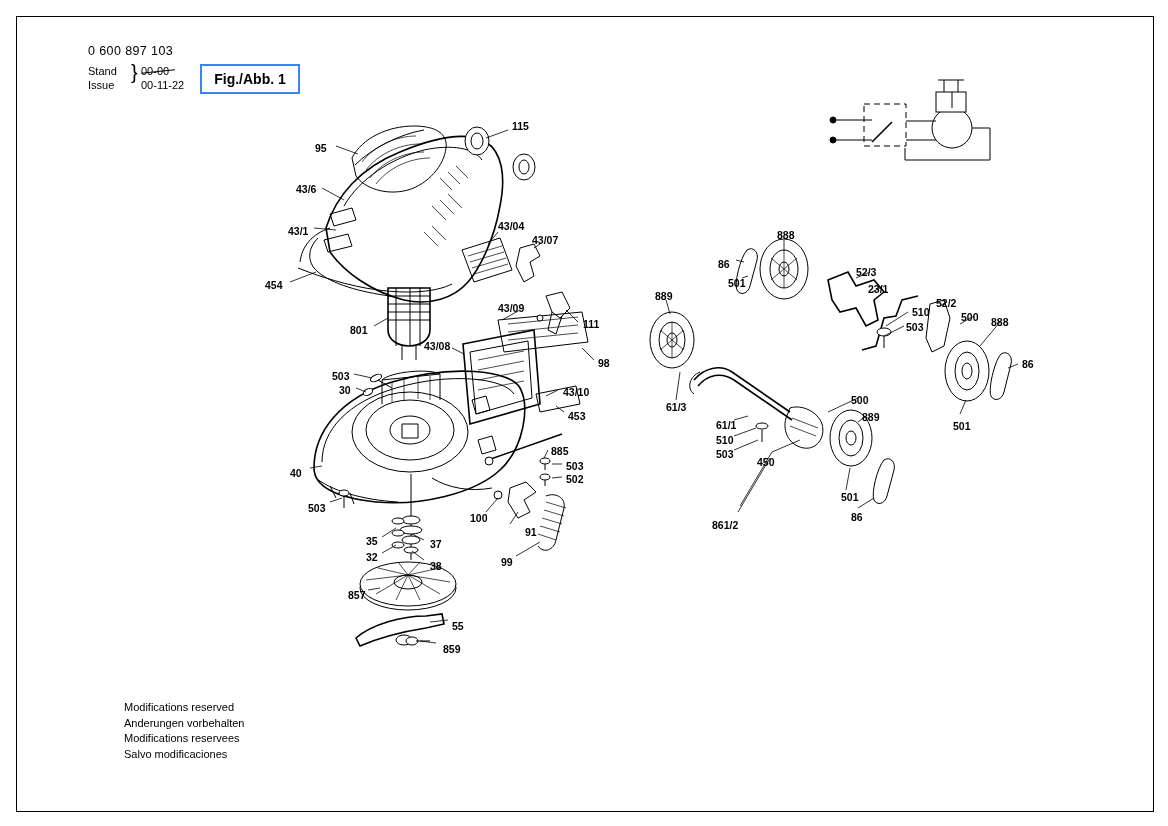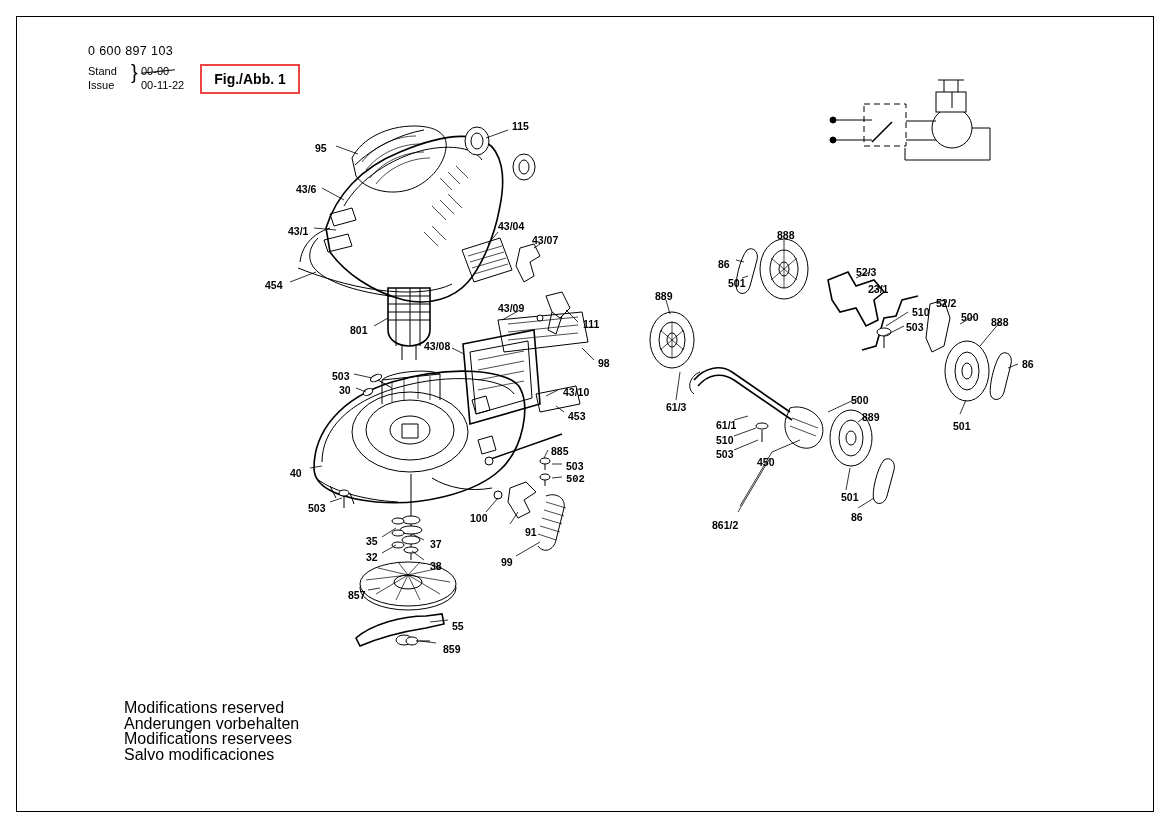--- a/index.html
+++ b/index.html
@@ -4,24 +4,24 @@
 <style>
   html,body{margin:0;padding:0;background:#ffffff;}
   body{width:1168px;height:826px;font-family:"Liberation Sans",sans-serif;color:#000;}
   #sheet{position:relative;width:1168px;height:826px;}
   .frame{position:absolute;left:16px;top:16px;width:1136px;height:794px;border:1px solid #000;}
   .hdr-code{position:absolute;left:88px;top:44px;font-size:12.5px;letter-spacing:.4px;}
   .hdr-stand{position:absolute;left:88px;top:64px;font-size:11px;line-height:14px;}
   .hdr-brace{position:absolute;left:131px;top:62px;font-size:20px;line-height:20px;}
   .hdr-dates{position:absolute;left:141px;top:64px;font-size:11px;line-height:14px;}
   .strike{position:absolute;left:141px;top:71px;width:34px;height:1px;background:#000;transform:rotate(-6deg);}
-  .figbox{position:absolute;left:200px;top:64px;width:96px;height:26px;border:2px solid #ef4444;}
+  .figbox{position:absolute;left:200px;top:64px;width:96px;height:26px;border:2px solid #3b82f6;}
   .figbox span{display:block;text-align:center;line-height:26px;font-size:14px;font-weight:bold;}
   .lbl{position:absolute;font-size:10.5px;font-weight:bold;white-space:nowrap;}
-  .foot{position:absolute;left:124px;top:700px;font-size:16px;line-height:15.5px;}
+  .foot{position:absolute;left:124px;top:700px;font-size:11px;line-height:15.5px;}
   svg.art{position:absolute;left:0;top:0;width:1168px;height:826px;}
   .ln{stroke:#000;stroke-width:1;fill:none;}
   .ln2{stroke:#000;stroke-width:1.6;fill:none;}
   .thin{stroke:#000;stroke-width:.7;fill:none;}
   .fillw{fill:#fff;stroke:#000;stroke-width:1;}
   .dash{stroke:#000;stroke-width:1;fill:none;stroke-dasharray:6 4;}
   .dot{fill:#000;}
 </style>
 </head>
 <body>
@@ -329,21 +329,21 @@
   <div class="lbl" style="left:598px;top:357px;">98</div>
   <div class="lbl" style="left:424px;top:340px;">43/08</div>
   <div class="lbl" style="left:563px;top:386px;">43/10</div>
   <div class="lbl" style="left:568px;top:410px;">453</div>
   <div class="lbl" style="left:332px;top:370px;">503</div>
   <div class="lbl" style="left:339px;top:384px;">30</div>
   <div class="lbl" style="left:290px;top:467px;">40</div>
   <div class="lbl" style="left:308px;top:502px;">503</div>
   <div class="lbl" style="left:551px;top:445px;">885</div>
   <div class="lbl" style="left:566px;top:460px;">503</div>
-  <div class="lbl" style="left:566px;top:473px;font-family:Liberation Mono, monospace;">502</div>
+  <div class="lbl" style="left:566px;top:473px;">502</div>
   <div class="lbl" style="left:470px;top:512px;">100</div>
   <div class="lbl" style="left:497px;top:526px;padding-left:28px;">91</div>
   <div class="lbl" style="left:501px;top:556px;">99</div>
   <div class="lbl" style="left:366px;top:535px;">35</div>
   <div class="lbl" style="left:430px;top:538px;">37</div>
   <div class="lbl" style="left:366px;top:551px;">32</div>
   <div class="lbl" style="left:430px;top:560px;">38</div>
   <div class="lbl" style="left:348px;top:589px;">857</div>
   <div class="lbl" style="left:452px;top:620px;">55</div>
   <div class="lbl" style="left:443px;top:643px;">859</div>

